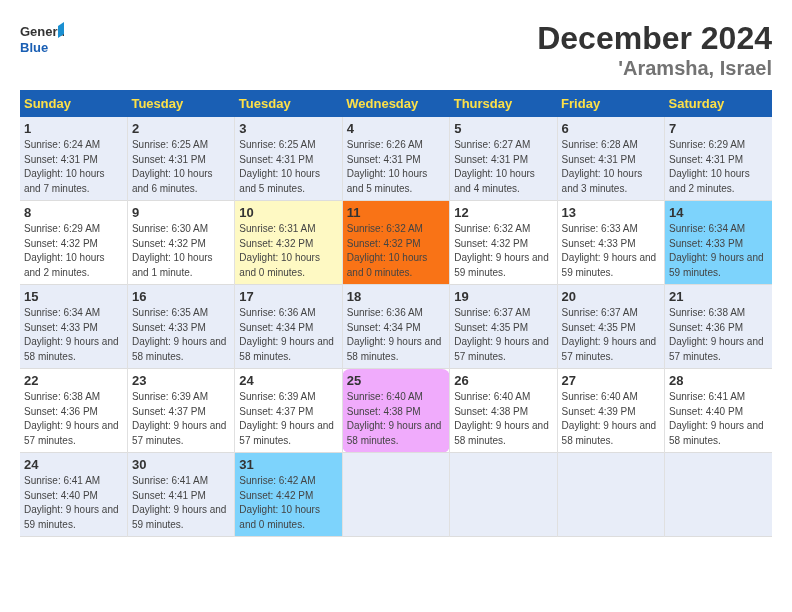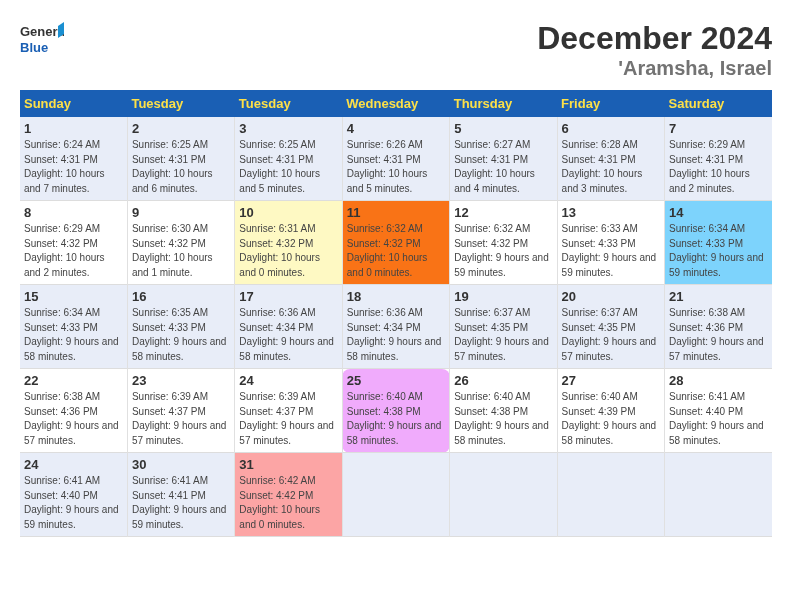--- a/index.html
+++ b/index.html
@@ -234,21 +234,21 @@
       </tr>
       <tr>
         <td style="background-color: rgb(232, 237, 248);">
           <span class="day-num">24</span>
           <div class="day-detail">Sunrise: 6:41 AM<br>Sunset: 4:40 PM<br>Daylight: 9 hours and 59 minutes.</div>
         </td>
         <td style="background-color: rgb(232, 237, 248);">
           <span class="day-num">30</span>
           <div class="day-detail">Sunrise: 6:41 AM<br>Sunset: 4:41 PM<br>Daylight: 9 hours and 59 minutes.</div>
         </td>
-        <td style="background-color: #fca5a5;">
+        <td style="background-color: #7dd3fc;">
           <span class="day-num">31</span>
           <div class="day-detail">Sunrise: 6:42 AM<br>Sunset: 4:42 PM<br>Daylight: 10 hours and 0 minutes.</div>
         </td>
         <td style="background-color: rgb(232, 237, 248);"></td>
         <td style="background-color: rgb(232, 237, 248);"></td>
         <td style="background-color: rgb(232, 237, 248);"></td>
         <td style="background-color: rgb(232, 237, 248);"></td>
       </tr>
     </tbody>
 </table>

